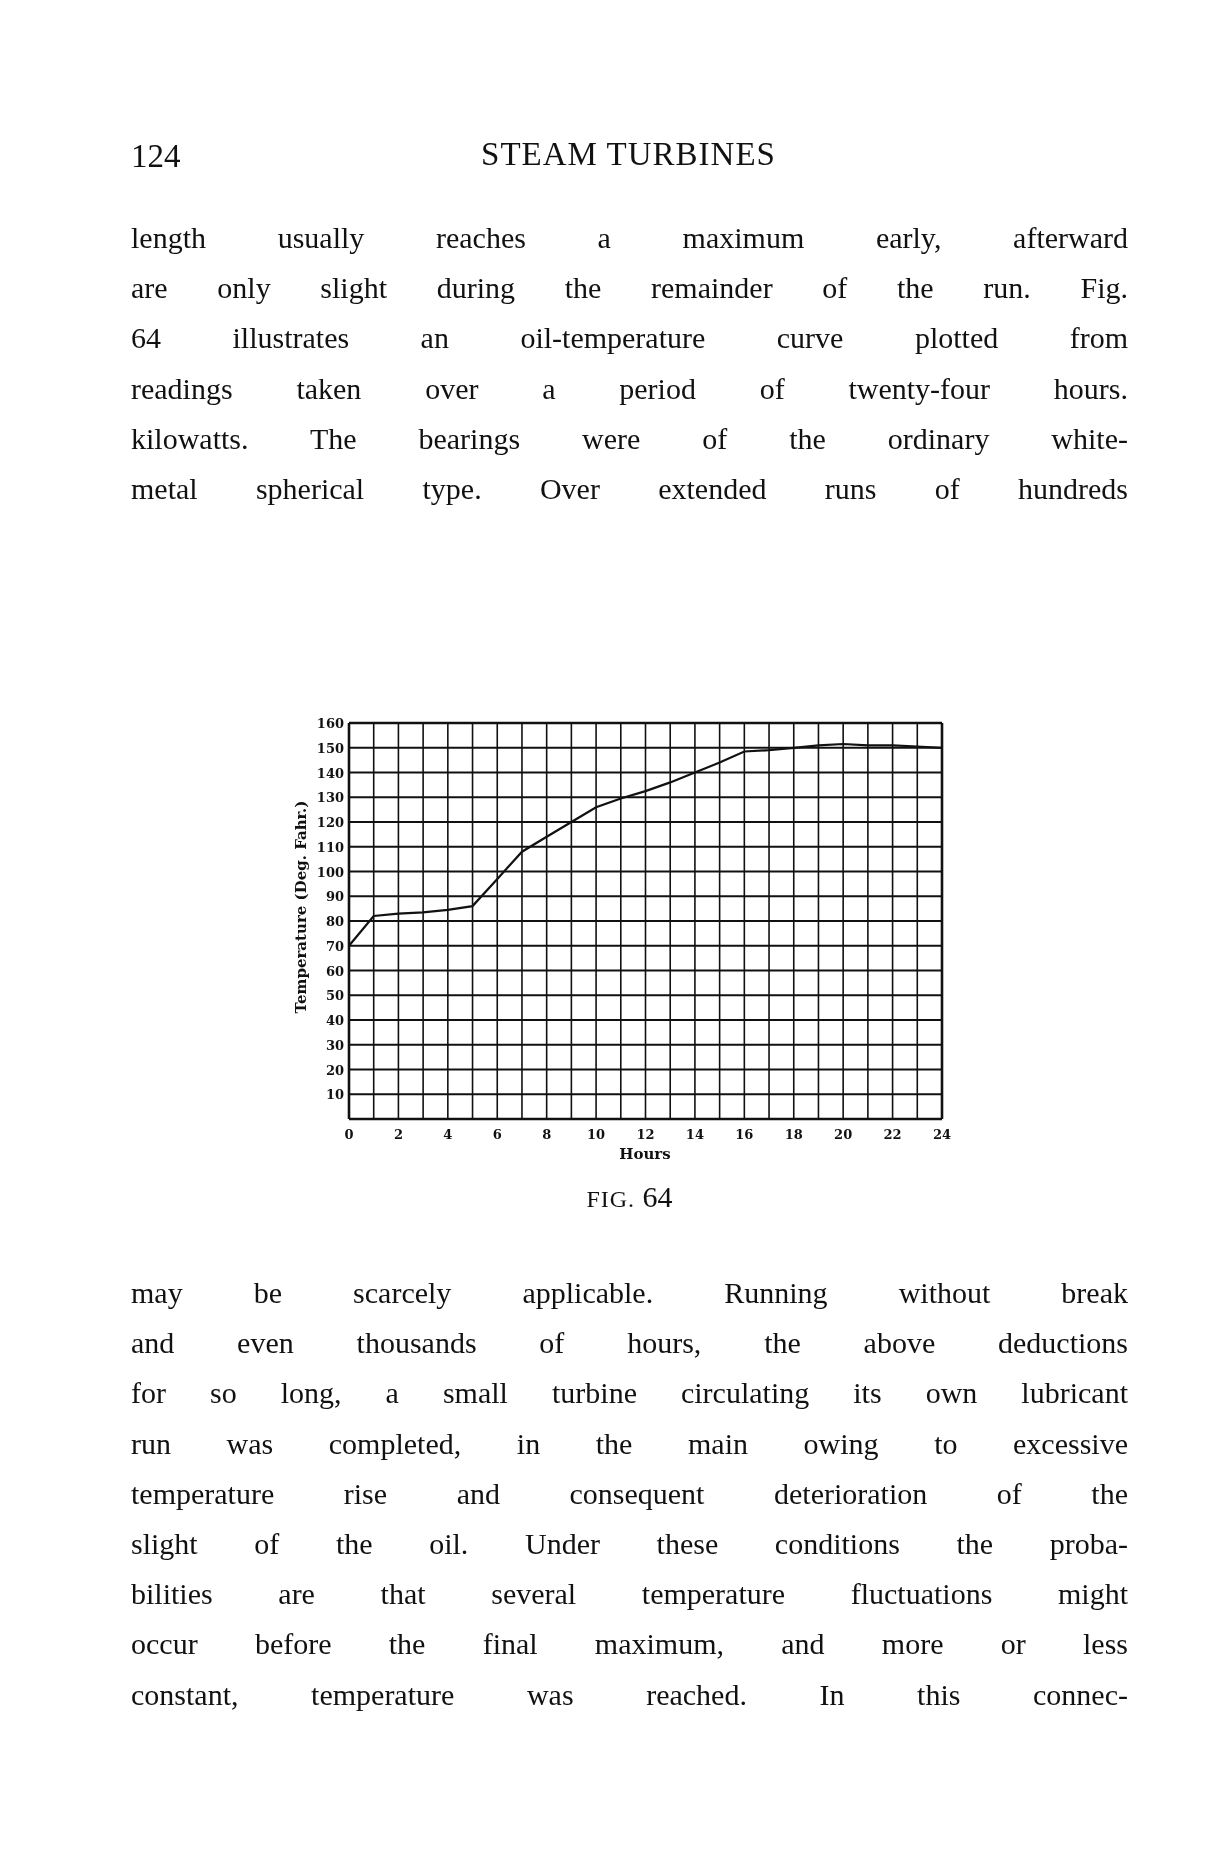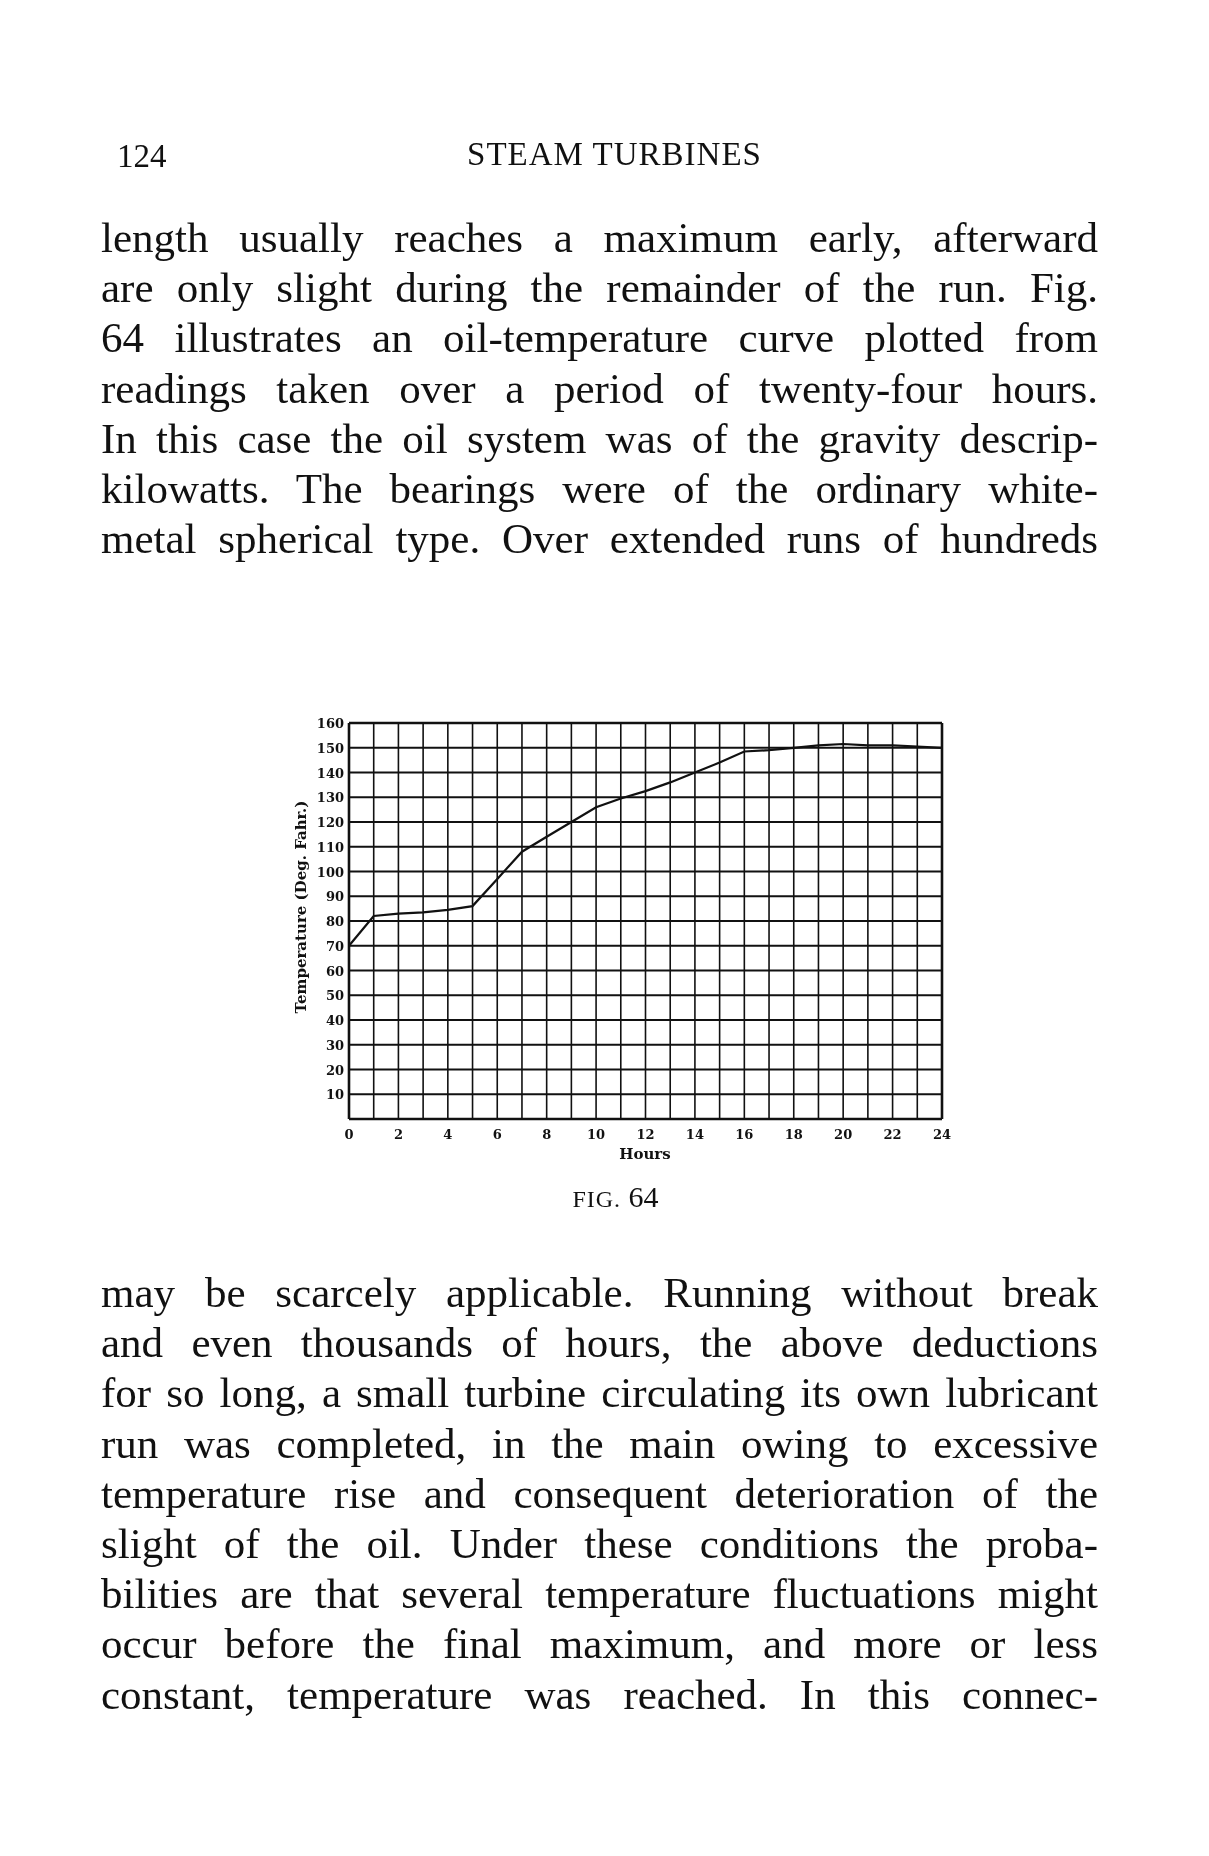--- a/index.html
+++ b/index.html
@@ -1,40 +1,39 @@
 <!DOCTYPE html>
 <html><head>
 <meta charset="utf-8">
 <style>
   html, body { margin: 0; padding: 0; background: #ffffff; }
   body { width: 1209px; height: 1856px; position: relative; overflow: hidden; color: #111; }
-  .serif { font-family: "Liberation Serif", "DejaVu Serif", serif; }
+  .serif { font-family: "Liberation Serif", "DejaVu Serif", serif; margin-left: 14px; }
   #page-number { position: absolute; left: 117px; top: 140px; font-size: 33px; line-height: 33px; }
   #running-title { position: absolute; left: 0; width: 1209px; top: 138px; text-align: center; font-size: 33px; line-height: 33px; letter-spacing: 1px; padding-left: 20px; box-sizing: border-box; }
-  .para { position: absolute; left: 101px; width: 997px; font-size: 43px; line-height: 50.2px; }
+  .para { position: absolute; left: 117px; width: 997px; font-size: 30px; line-height: 50.2px; }
   .para .line { display: block; text-align: justify; text-align-last: justify; white-space: nowrap; height: 50.2px; overflow: visible; }
   #para-top { top: 213px; }
   #para-bottom { top: 1268px; }
   #chart { position: absolute; left: 0; top: 0; width: 1209px; height: 1856px; pointer-events: none; }
   #chart text { font-family: "DejaVu Serif", "Liberation Serif", serif; font-weight: bold; fill: #111; }
   #caption { position: absolute; left: 0; width: 1209px; top: 1180px; text-align: center; font-size: 30px; padding-left: 22px; box-sizing: border-box; }
   #caption .fig { font-size: 24px; letter-spacing: 1px; }
 </style>
 </head>
 <body>
 
 <div id="page-number" class="serif">124</div>
 <div id="running-title" class="serif">STEAM TURBINES</div>
 
 <div id="para-top" class="para serif">
   <span class="line">length usually reaches a maximum early, afterward</span>
   <span class="line">are only slight during the remainder of the run.  Fig.</span>
   <span class="line">64 illustrates an oil-temperature curve plotted from</span>
   <span class="line">readings taken over a period of twenty-four hours.</span>
-  <span class="line">In this case the oil system was of the gravity descrip-</span>
   <span class="line">kilowatts.  The bearings were of the ordinary white-</span>
   <span class="line">metal spherical type.  Over extended runs of hundreds</span>
 </div>
 
 <svg id="chart" xmlns="http://www.w3.org/2000/svg" width="1209" height="1856">
   <g id="grid">
       <line x1="349" x2="349" y1="723" y2="1119" stroke="#111111" stroke-width="2.6"></line>
       <line x1="373.7083333333333" x2="373.7083333333333" y1="723" y2="1119" stroke="#111111" stroke-width="1.6"></line>
       <line x1="398.4166666666667" x2="398.4166666666667" y1="723" y2="1119" stroke="#111111" stroke-width="1.6"></line>
       <line x1="423.125" x2="423.125" y1="723" y2="1119" stroke="#111111" stroke-width="1.6"></line>

